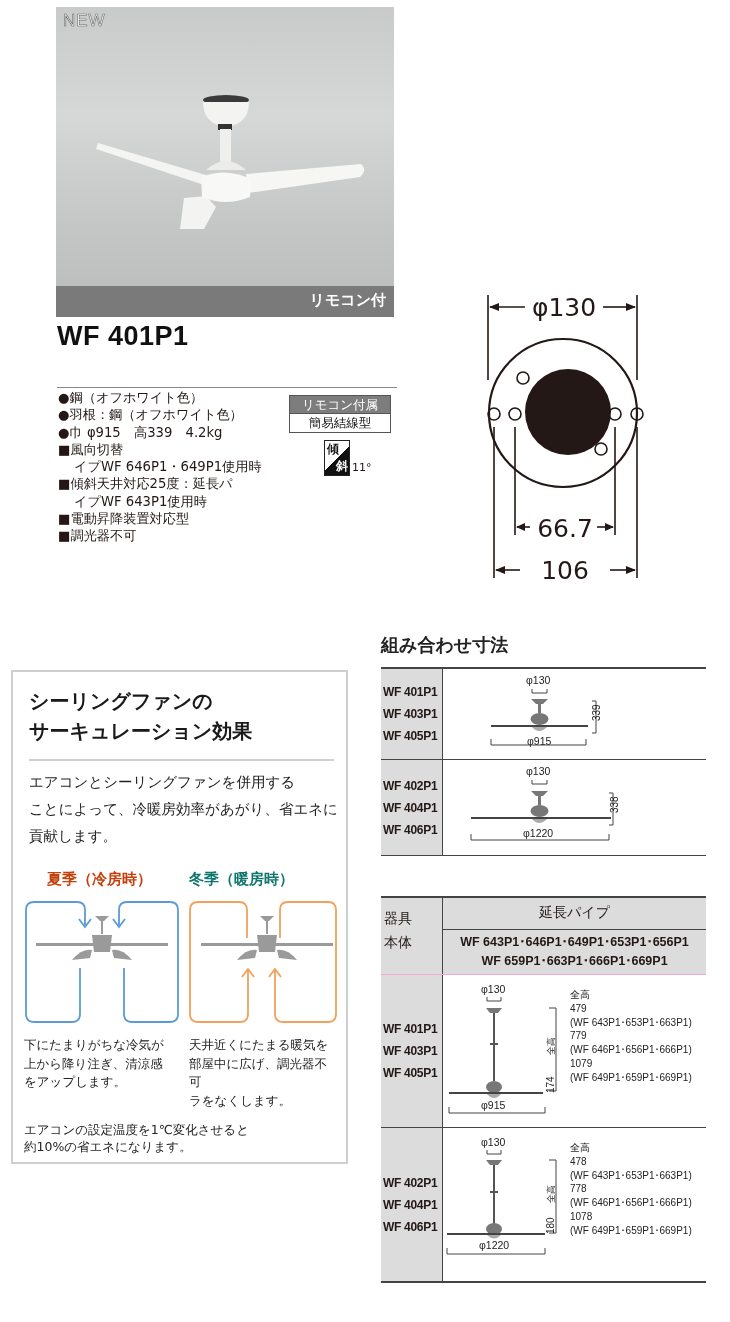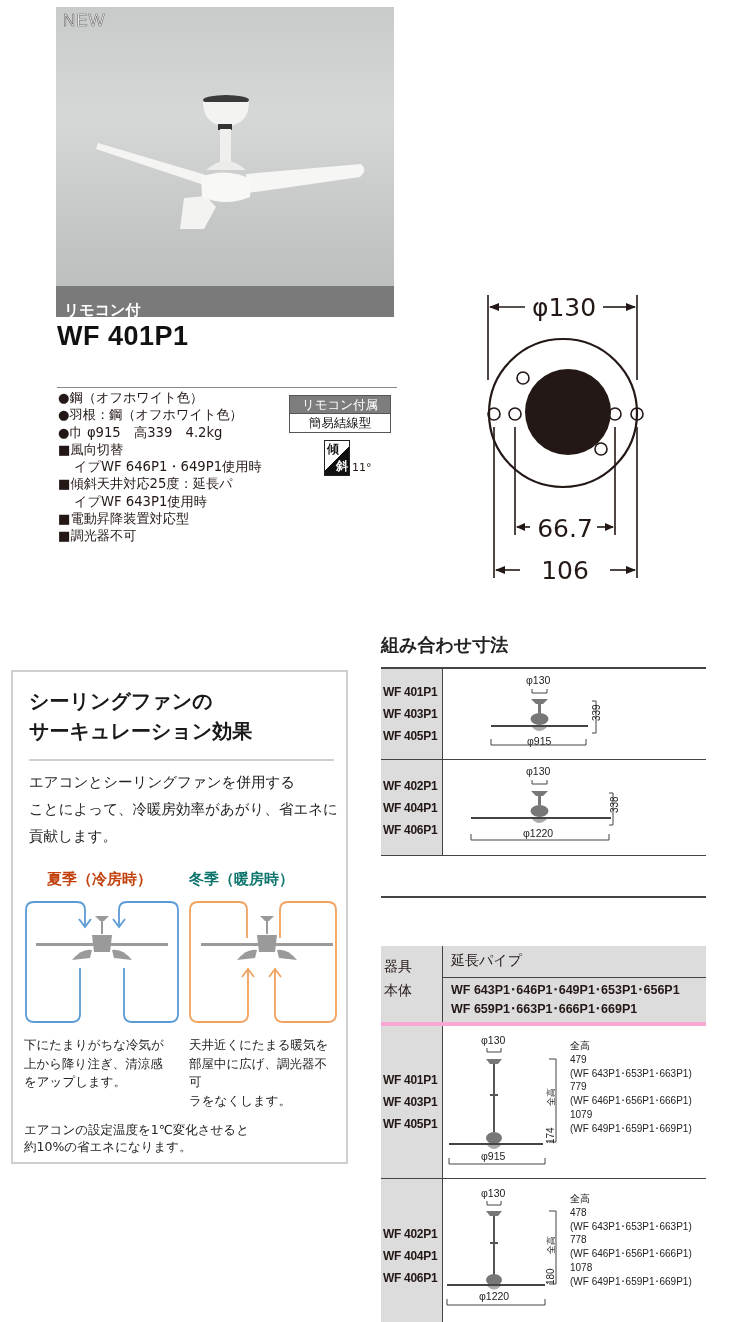--- a/index.html
+++ b/index.html
@@ -2,21 +2,21 @@
 <html><head>
 <meta charset="utf-8">
 <style>
   * { box-sizing: border-box; margin: 0; padding: 0; }
   body { width: 730px; height: 1322px; background: #fff; position: relative; font-family: "DejaVu Sans", sans-serif; color: #231815; overflow: hidden; }
   .abs { position: absolute; }
 
   
   .photo { left: 56px; top: 7px; width: 338px; height: 310px; background: linear-gradient(180deg, #c8cbc9 0%, #d5d8d6 35%, #c4c7c5 70%, #b9bcba 100%); overflow: hidden; }
   .photo .new { position: absolute; left: 7px; top: 4px; font-family: "Liberation Sans", sans-serif; font-size: 17px; color: #f4f4f4; letter-spacing: 1px; -webkit-text-stroke: 0.6px #6a6a6a; }
-  .photo .bar { position: absolute; left: 0; bottom: 0; width: 100%; height: 31px; background: #7a7a7a; color: #fff; font-size: 15px; font-weight: bold; padding: 15px 8px; }
+  .photo .bar { position: absolute; left: 0; bottom: 0; width: 100%; height: 31px; background: #7a7a7a; color: #fff; font-size: 15px; font-weight: bold; padding: 5px 8px; text-align: right; }
   .model-title { left: 57px; top: 321px; font-family: "Liberation Sans", sans-serif; font-weight: bold; font-size: 27px; letter-spacing: 0.5px; color: #111; }
 
   .spec-rule { left: 57px; top: 387px; width: 340px; height: 1px; background: #888; }
   .spec-list { left: 58px; top: 389px; width: 240px; font-size: 13.2px; line-height: 17.3px; color: #231815; }
   .spec-list .indent { padding-left: 16px; }
   .badge-box { left: 289px; top: 395px; width: 102px; border: 1px solid #555; font-size: 12.5px; text-align: center; }
   .badge-box .top { background: #7d7d7d; color: #fff; height: 18px; line-height: 18px; border-bottom: 1px solid #555; }
   .badge-box .bot { background: #fff; color: #111; height: 18px; line-height: 18px; }
   .tilt { left: 324px; top: 440px; width: 26px; height: 36px; border: 1px solid #222; background: linear-gradient(135deg, #fff 50%, #111 50%); font-size: 12px; font-weight: bold; }
   .tilt .t1 { position: absolute; left: 2px; top: 0; color: #111; }
@@ -42,23 +42,23 @@
 
   
   .combo-title { left: 381px; top: 633px; font-size: 18px; font-weight: bold; color: #222; }
   .tbl { left: 381px; width: 325px; border-top: 2px solid #444; }
   .tbl .hdr { background: #dcdcdc; height: 31px; border-bottom: 1px solid #444; font-size: 14px; padding: 6px 4px; }
   .tbl .row { display: flex; border-bottom: 1px solid #444; }
   .tbl .lbl { width: 62px; background: #dcdcdc; border-right: 1px solid #444; font-family: "Liberation Sans", sans-serif; font-weight: bold; font-size: 12px; line-height: 22px; display: flex; flex-direction: column; justify-content: center; padding-left: 2px; letter-spacing: -0.3px; }
   .tbl .cell { flex: 1; position: relative; }
   .tbl1 { top: 667px; }
   .tbl2 { top: 896px; border-bottom: 2px solid #444; }
-  .t2head { display: flex; border-bottom: 4px solid #f9a8d4; margin-top: 48px; }
+  .t2head { display: flex; border-bottom: 1px solid #f9a8d4; }
   .t2head .lbl2 { width: 62px; background: #dcdcdc; border-right: 1px solid #444; font-size: 14px; line-height: 24px; padding: 8px 3px; }
-  .t2head .right { flex: 1; background: #dcdcdc; }
+  .t2head .right { flex: 1; background: #dcdcdc; text-align: center; }
   .t2head .r1 { height: 32px; border-bottom: 1px solid #444; font-size: 14px; padding: 6px 8px; }
   .t2head .r2 { height: 44px; font-family: "Liberation Sans", sans-serif; font-weight: bold; font-size: 12.5px; line-height: 19px; padding: 3px 8px; }
   .dimtxt { position: absolute; font-size: 10.5px; color: #222; white-space: nowrap; font-family: "Liberation Sans", sans-serif; }
   .heights { position: absolute; font-size: 10px; line-height: 13.8px; color: #222; font-family: "Liberation Sans", sans-serif; white-space: nowrap; }
 </style>
 </head>
 <body>
 
 <div class="abs photo">
   <span class="new">NEW</span>

